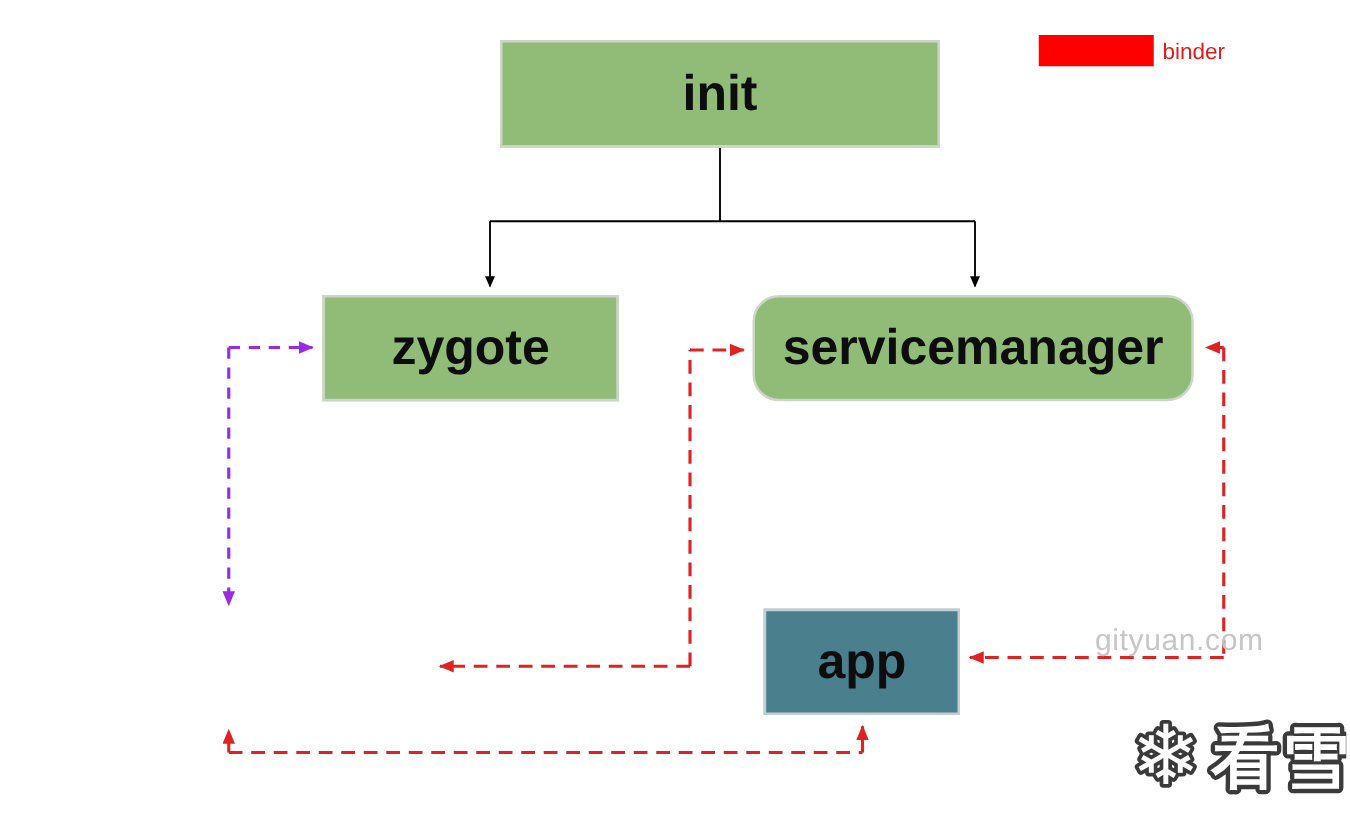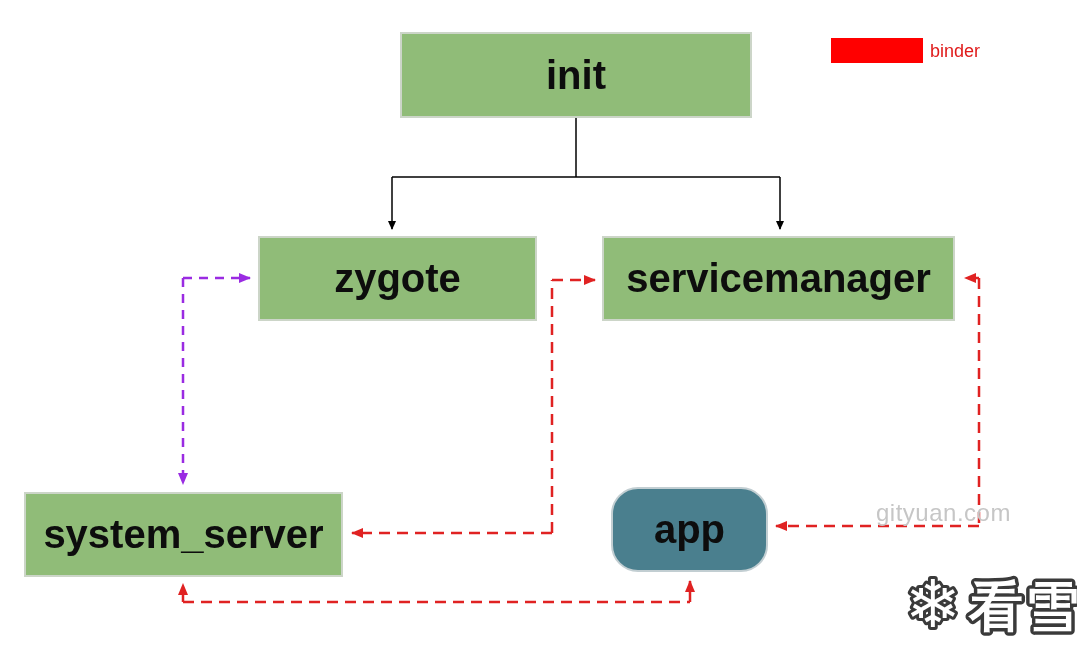--- a/index.html
+++ b/index.html
@@ -15,26 +15,26 @@
 
   .node {
     position: absolute;
     display: flex; align-items: center; justify-content: center;
     font-size: 40px; color: #0d0d0d;
     box-sizing: border-box;
     border: 2px solid #ccd5c8;
     font-weight: bold;
   }
   #node-init          { left: 400px; top: 32px;  width: 352px; height: 86px; }
-  #node-zygote        { left: 258px; top: 236px; width: 279px; height: 85px; }
+  #node-zygote        { left: 258px; top: 236px; width: 237px; height: 85px; }
   #node-servicemanager{ left: 602px; top: 236px; width: 353px; height: 85px; }
   #node-system-server { left: 24px;  top: 492px; width: 319px; height: 85px; }
-  #node-app           { left: 611px; top: 487px; width: 157px; height: 85px; border-color: #c2ced2; border-radius: 27px; }
+  #node-app           { left: 611px; top: 487px; width: 157px; height: 85px; border-color: #c2ced2; }
 
-  .legend { position: absolute; left: 831px; top: 38px; }
+  .legend { position: absolute; left: 831px; top: 28px; }
   .legend-row { display: flex; align-items: center; margin-bottom: 12px; }
   .swatch { width: 92px; height: 25px; margin-right: 7px; }
   .legend-label { font-size: 18px; line-height: 1; }
 
   .watermark {
     position: absolute; left: 876px; top: 499px;
     font-size: 24px; color: #c6c6c6; letter-spacing: 0.5px;
   }
 
   .logo { position: absolute; left: 905px; top: 559px; }
@@ -87,25 +87,22 @@
       <path d="M690 602 L690 581" marker-end="url(#arrow-red)"></path>
     </g>
   </svg>
 
   <div class="node" id="node-init" style="background: rgb(144, 188, 120);">
     <span>init</span>
   </div>
   <div class="node" id="node-zygote" style="background: rgb(144, 188, 120);">
     <span>zygote</span>
   </div>
-  <div class="node" id="node-servicemanager" style="background: rgb(144, 188, 120);">
+  <div class="node" id="node-servicemanager" style="background: rgb(144, 188, 120); border-radius: 21px;">
     <span>servicemanager</span>
-  </div>
-  <div class="node" id="node-system-server" style="background: rgb(144, 188, 120);">
-    <span>system_server</span>
   </div>
   <div class="node" id="node-app" style="background: rgb(74, 127, 142);">
     <span>app</span>
   </div>
 
   <div class="legend">
     <div class="legend-row">
       <span class="swatch" style="background: rgb(255, 0, 0);"></span>
       <span class="legend-label" style="color: rgb(224, 27, 27);">binder</span>
     </div>

